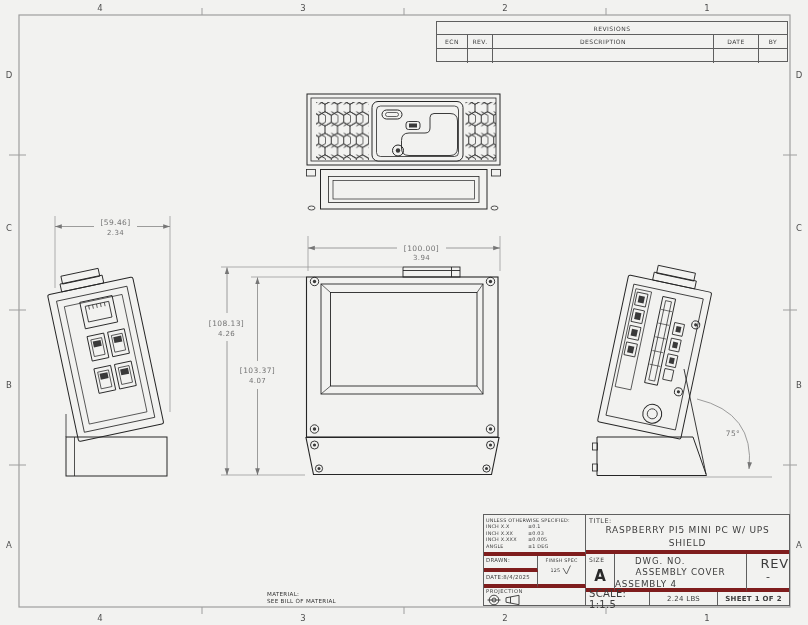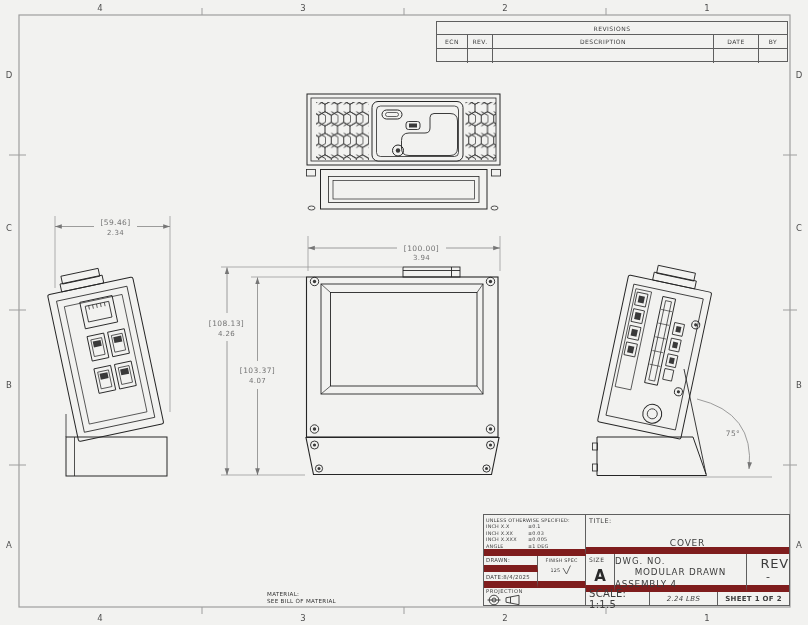--- a/index.html
+++ b/index.html
@@ -24,44 +24,44 @@
   .revtable .c{display:flex;align-items:center;justify-content:center;box-sizing:border-box;}
   .revtable .br{border-right:1px solid #5f5f5f;}
   .w-ecn{width:31px;}.w-rev{width:25px;}.w-desc{width:221px;}.w-date{width:45px;}.w-by{flex:1;}
   
   .tblock{
     position:absolute;left:483px;top:514px;width:307px;height:92px;
     border:1px solid #5f5f5f;box-sizing:border-box;color:#3c3c3c;
   }
   .tblock .cell{position:absolute;box-sizing:border-box;}
   .bdr{border-right:1px solid #5f5f5f;}
-  .bdb{border-bottom:7px solid #7f1d1d;}
+  .bdb{border-bottom:4px solid #7f1d1d;}
   .tol{left:0;top:0;width:102px;height:41px;font-size:4.9px;letter-spacing:.2px;padding:2px 0 0 2px;line-height:6.4px;}
   .tolrow{display:flex;}
   .tolrow .tl{width:42px;}
   .drawn{left:0;top:41px;width:54px;height:16px;font-size:5.4px;padding:1px 0 0 2px;letter-spacing:.3px;}
   .datec{left:0;top:57px;width:54px;height:16px;font-size:5.4px;padding:2px 0 0 2px;letter-spacing:.3px;}
   .finish{left:54px;top:41px;width:48px;height:32px;font-size:4.8px;text-align:center;padding-top:2px;letter-spacing:.2px;}
   .proj{left:0;top:73px;width:102px;height:17px;font-size:5.2px;padding:0 0 0 2px;letter-spacing:.5px;}
   .titlec{left:102px;top:0;width:203px;height:39px;}
   .titlec .lab{position:absolute;left:3px;top:2px;font-size:6.5px;letter-spacing:.5px;}
   .titlec .l1{position:absolute;left:0;right:0;top:10px;text-align:center;font-size:9px;letter-spacing:.8px;}
   .titlec .l2{position:absolute;left:0;right:0;top:23px;text-align:center;font-size:9px;letter-spacing:.8px;}
   .sizec{left:102px;top:39px;width:29px;height:38px;}
   .sizec .lab{position:absolute;left:3px;top:2px;font-size:6px;letter-spacing:.5px;}
   .sizec .val{position:absolute;left:0;right:0;top:13px;text-align:center;font-size:15px;font-weight:bold;color:#2a2a2a;}
   .dwgc{left:131px;top:39px;width:132px;height:38px;}
-  .dwgc .lab{position:absolute;left:0;top:2px;font-size:8.5px;letter-spacing:1px;}
+  .dwgc .lab{position:absolute;left:20px;top:2px;font-size:8.5px;letter-spacing:1px;}
   .dwgc .l1{position:absolute;left:0;right:0;top:13px;text-align:center;font-size:8.8px;letter-spacing:.8px;}
   .dwgc .l2{position:absolute;left:0;right:0;top:25px;text-align:left;font-size:8.8px;letter-spacing:.8px;}
   .revc{left:263px;top:39px;width:42px;height:38px;}
   .revc .lab{position:absolute;left:0;right:0;top:2px;text-align:right;font-size:13px;letter-spacing:.8px;}
   .revc .val{position:absolute;left:0;right:0;top:16px;text-align:center;font-size:11px;}
   .scalec{left:102px;top:77px;width:64px;height:13px;font-size:10px;display:flex;align-items:center;padding-left:3px;letter-spacing:.3px;}
-  .weightc{left:166px;top:77px;width:68px;height:13px;font-size:7px;display:flex;align-items:center;justify-content:center;letter-spacing:.3px;font-style:italic;}
+  .weightc{left:166px;top:77px;width:68px;height:13px;font-size:7px;display:flex;align-items:center;justify-content:center;letter-spacing:.3px;}
   .sheetc{left:234px;top:77px;width:71px;height:13px;font-size:7px;display:flex;align-items:center;justify-content:center;letter-spacing:.3px;font-weight:bold;}
   .fval{display:flex;align-items:center;justify-content:center;gap:2px;margin-top:2px;}
   
   .material{
     position:absolute;left:267px;top:591px;font-size:5.6px;line-height:6.6px;
     color:#333;letter-spacing:.3px;
   }
 </style>
 </head>
 <body>
@@ -385,29 +385,30 @@
         <circle cx="8" cy="6" r="4.8"></circle>
         <circle cx="8" cy="6" r="2"></circle>
         <path d="M1.5 6 H14.5"></path>
         <path d="M20 3.8 L33 1.3 V10.7 L20 8.2 Z"></path>
         <path d="M24.5 3 V9"></path>
       </g>
     </svg>
   </div>
   <div class="cell titlec bdb">
     <div class="lab">TITLE:</div>
-    <div class="l2">COVER</div>
+    <div class="l1">RASPBERRY PI5 MINI PC W/ UPS</div>
+    <div class="l2">SHIELD</div>
   </div>
   <div class="cell sizec bdr bdb">
     <div class="lab">SIZE</div>
     <div class="val">A</div>
   </div>
   <div class="cell dwgc bdr bdb">
     <div class="lab">DWG. NO.</div>
-    <div class="l1">MODULAR DRAWN</div>
+    <div class="l1">ASSEMBLY COVER</div>
     <div class="l2">ASSEMBLY 4</div>
   </div>
   <div class="cell revc bdb">
     <div class="lab">REV</div>
     <div class="val">-</div>
   </div>
   <div class="cell scalec bdr">SCALE: 1:1.5</div>
   <div class="cell weightc bdr">2.24 LBS</div>
   <div class="cell sheetc">SHEET 1 OF 2</div>
 </div>

